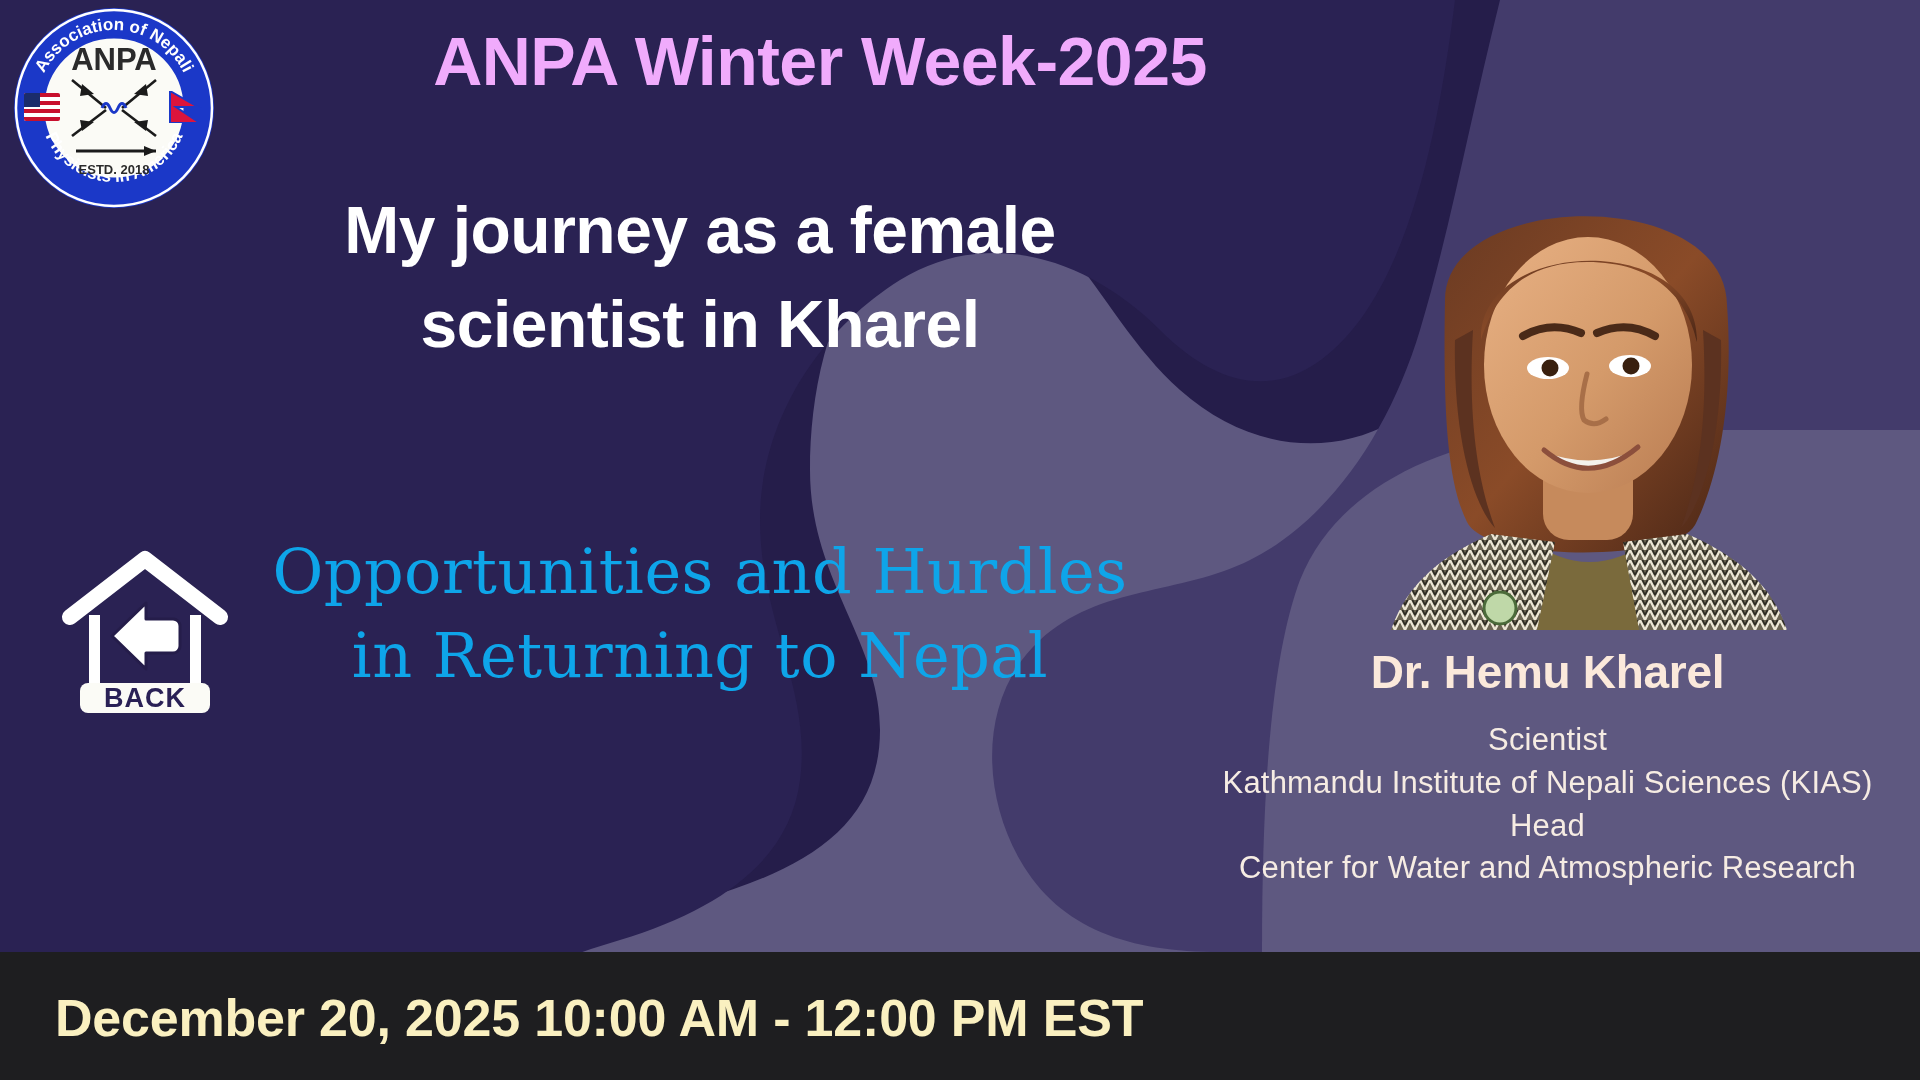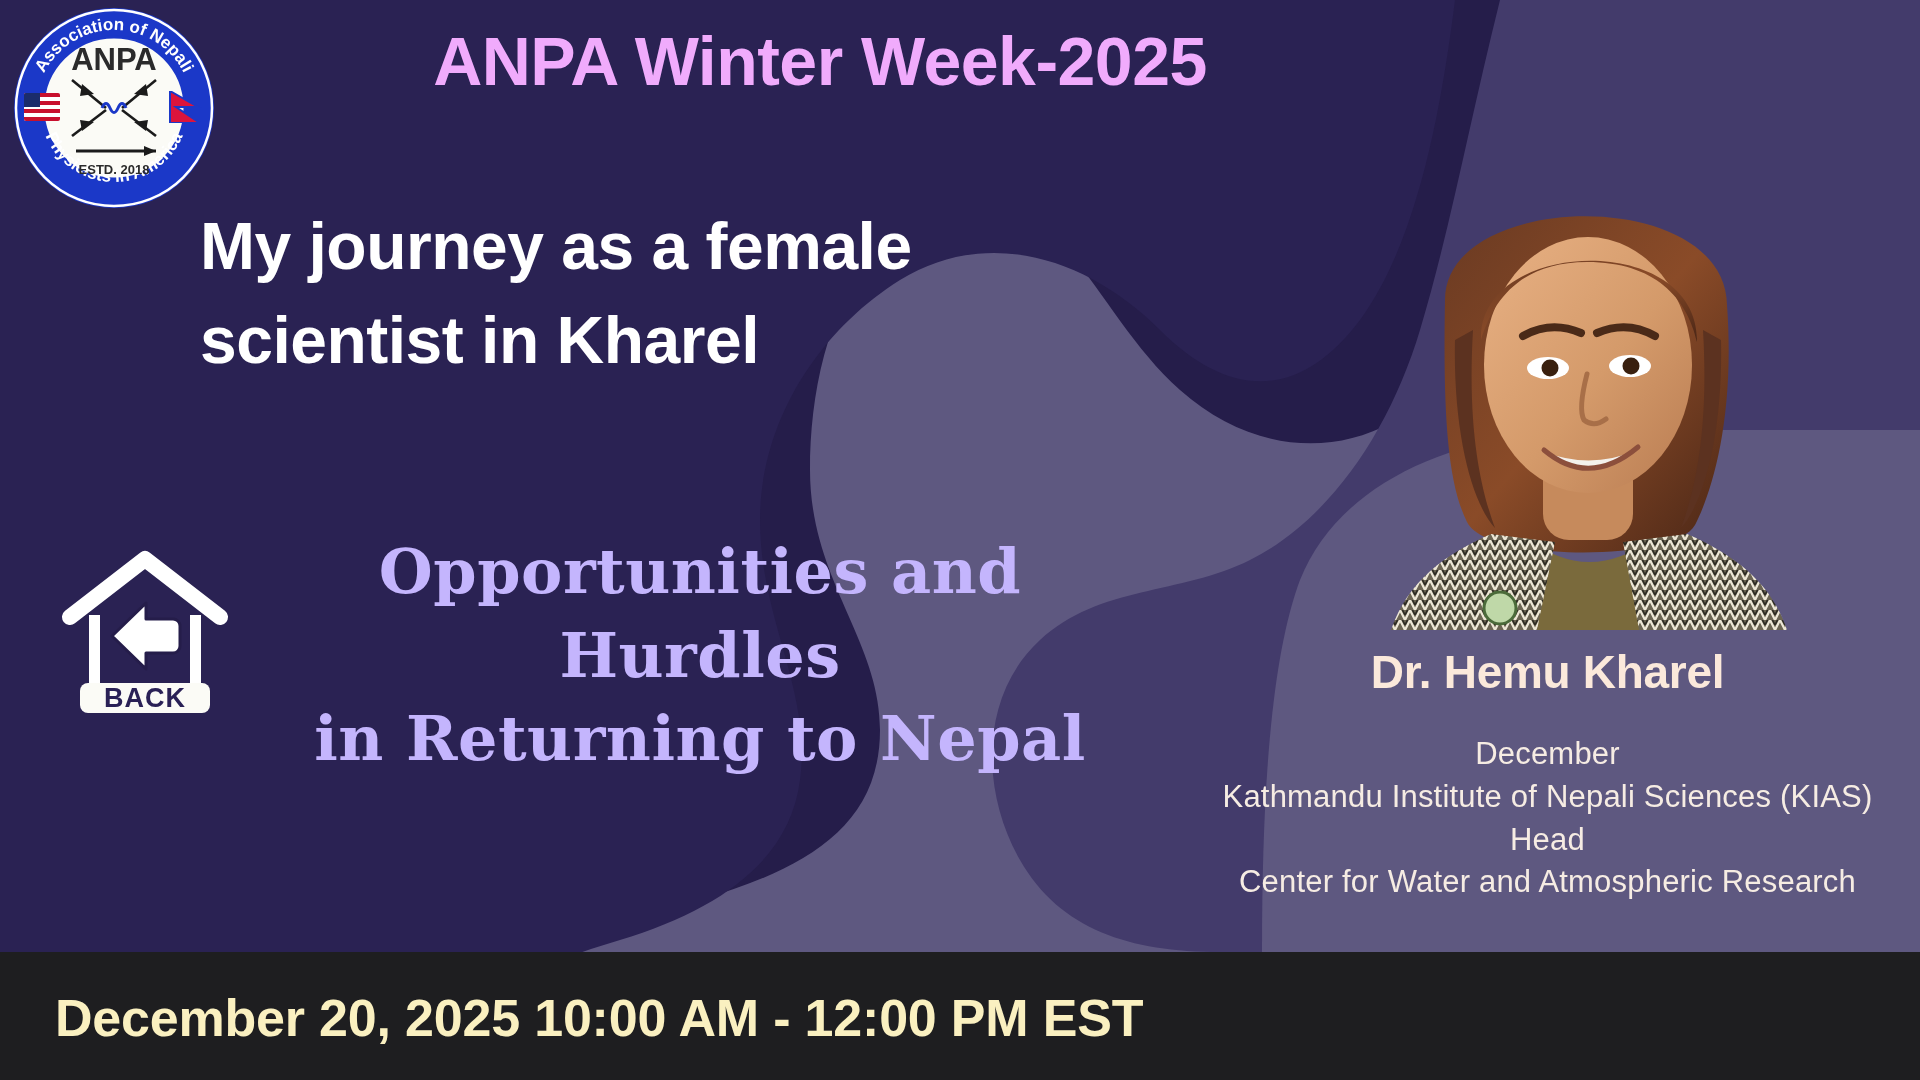--- a/index.html
+++ b/index.html
@@ -49,41 +49,42 @@
     font-weight: 700;
     letter-spacing: -0.5px;
     line-height: 1.08;
     font-family: "Liberation Sans", sans-serif;
   }
 
   
   .talk-title {
     position: absolute;
     left: 200px;
-    top: 200px;
+    top: 184px;
     width: 1000px;
+    text-align: center;
     color: #FFFFFF;
     font-size: 66px;
     font-weight: 700;
     line-height: 1.42;
     letter-spacing: -0.5px;
   }
 
   
   .talk-subtitle {
     position: absolute;
     left: 230px;
     top: 530px;
     width: 940px;
     text-align: center;
-    color: #c4b5fd;
+    color: #0ea5e9;
     font-size: 62px;
     line-height: 1.35;
     font-family: "DejaVu Serif", serif;
-    font-weight: 700;
+    font-weight: 400;
     letter-spacing: 0.5px;
   }
 
   
   .back-icon {
     position: absolute;
     left: 60px;
     top: 545px;
     width: 170px;
     height: 170px;
@@ -107,21 +108,21 @@
     top: 645px;
     width: 745px;
     text-align: center;
   }
   .speaker-name {
     color: #FBE9DB;
     font-size: 46px;
     font-weight: 700;
     letter-spacing: -0.3px;
     line-height: 1.2;
-    margin-bottom: 33px;
+    margin-bottom: 19px;
   }
   .speaker-line {
     color: #F6ECE3;
     font-size: 31px;
     font-weight: 400;
     line-height: 1.38;
     letter-spacing: 0.2px;
   }
 
   
@@ -315,21 +316,21 @@
       <path d="M232,408 q62,48 126,0 l24,92 l-176,0 Z" fill="#7A6A3C"></path>
 
       <path d="M196,404 C150,424 112,452 96,500 L242,500 L260,412 Z" fill="url(#tweed)"></path>
       <path d="M392,404 C438,424 476,452 492,500 L344,500 L328,412 Z" fill="url(#tweed)"></path>
       <circle cx="205" cy="478" r="16" fill="#BFD8A8" stroke="#4B6B3A" stroke-width="3"></circle>
     </svg>
   </div>
 
   <div class="speaker-block">
     <div class="speaker-name">Dr. Hemu Kharel</div>
-    <div class="speaker-line">December</div>
+    <div class="speaker-line">Scientist</div>
     <div class="speaker-line">Kathmandu Institute of Nepali Sciences (KIAS)</div>
     <div class="speaker-line">Head</div>
     <div class="speaker-line">Center for Water and Atmospheric Research</div>
   </div>
 
   <div class="date-bar">
     <div class="date-text">December 20, 2025 10:00 AM - 12:00 PM EST</div>
   </div>
 
 </div>

